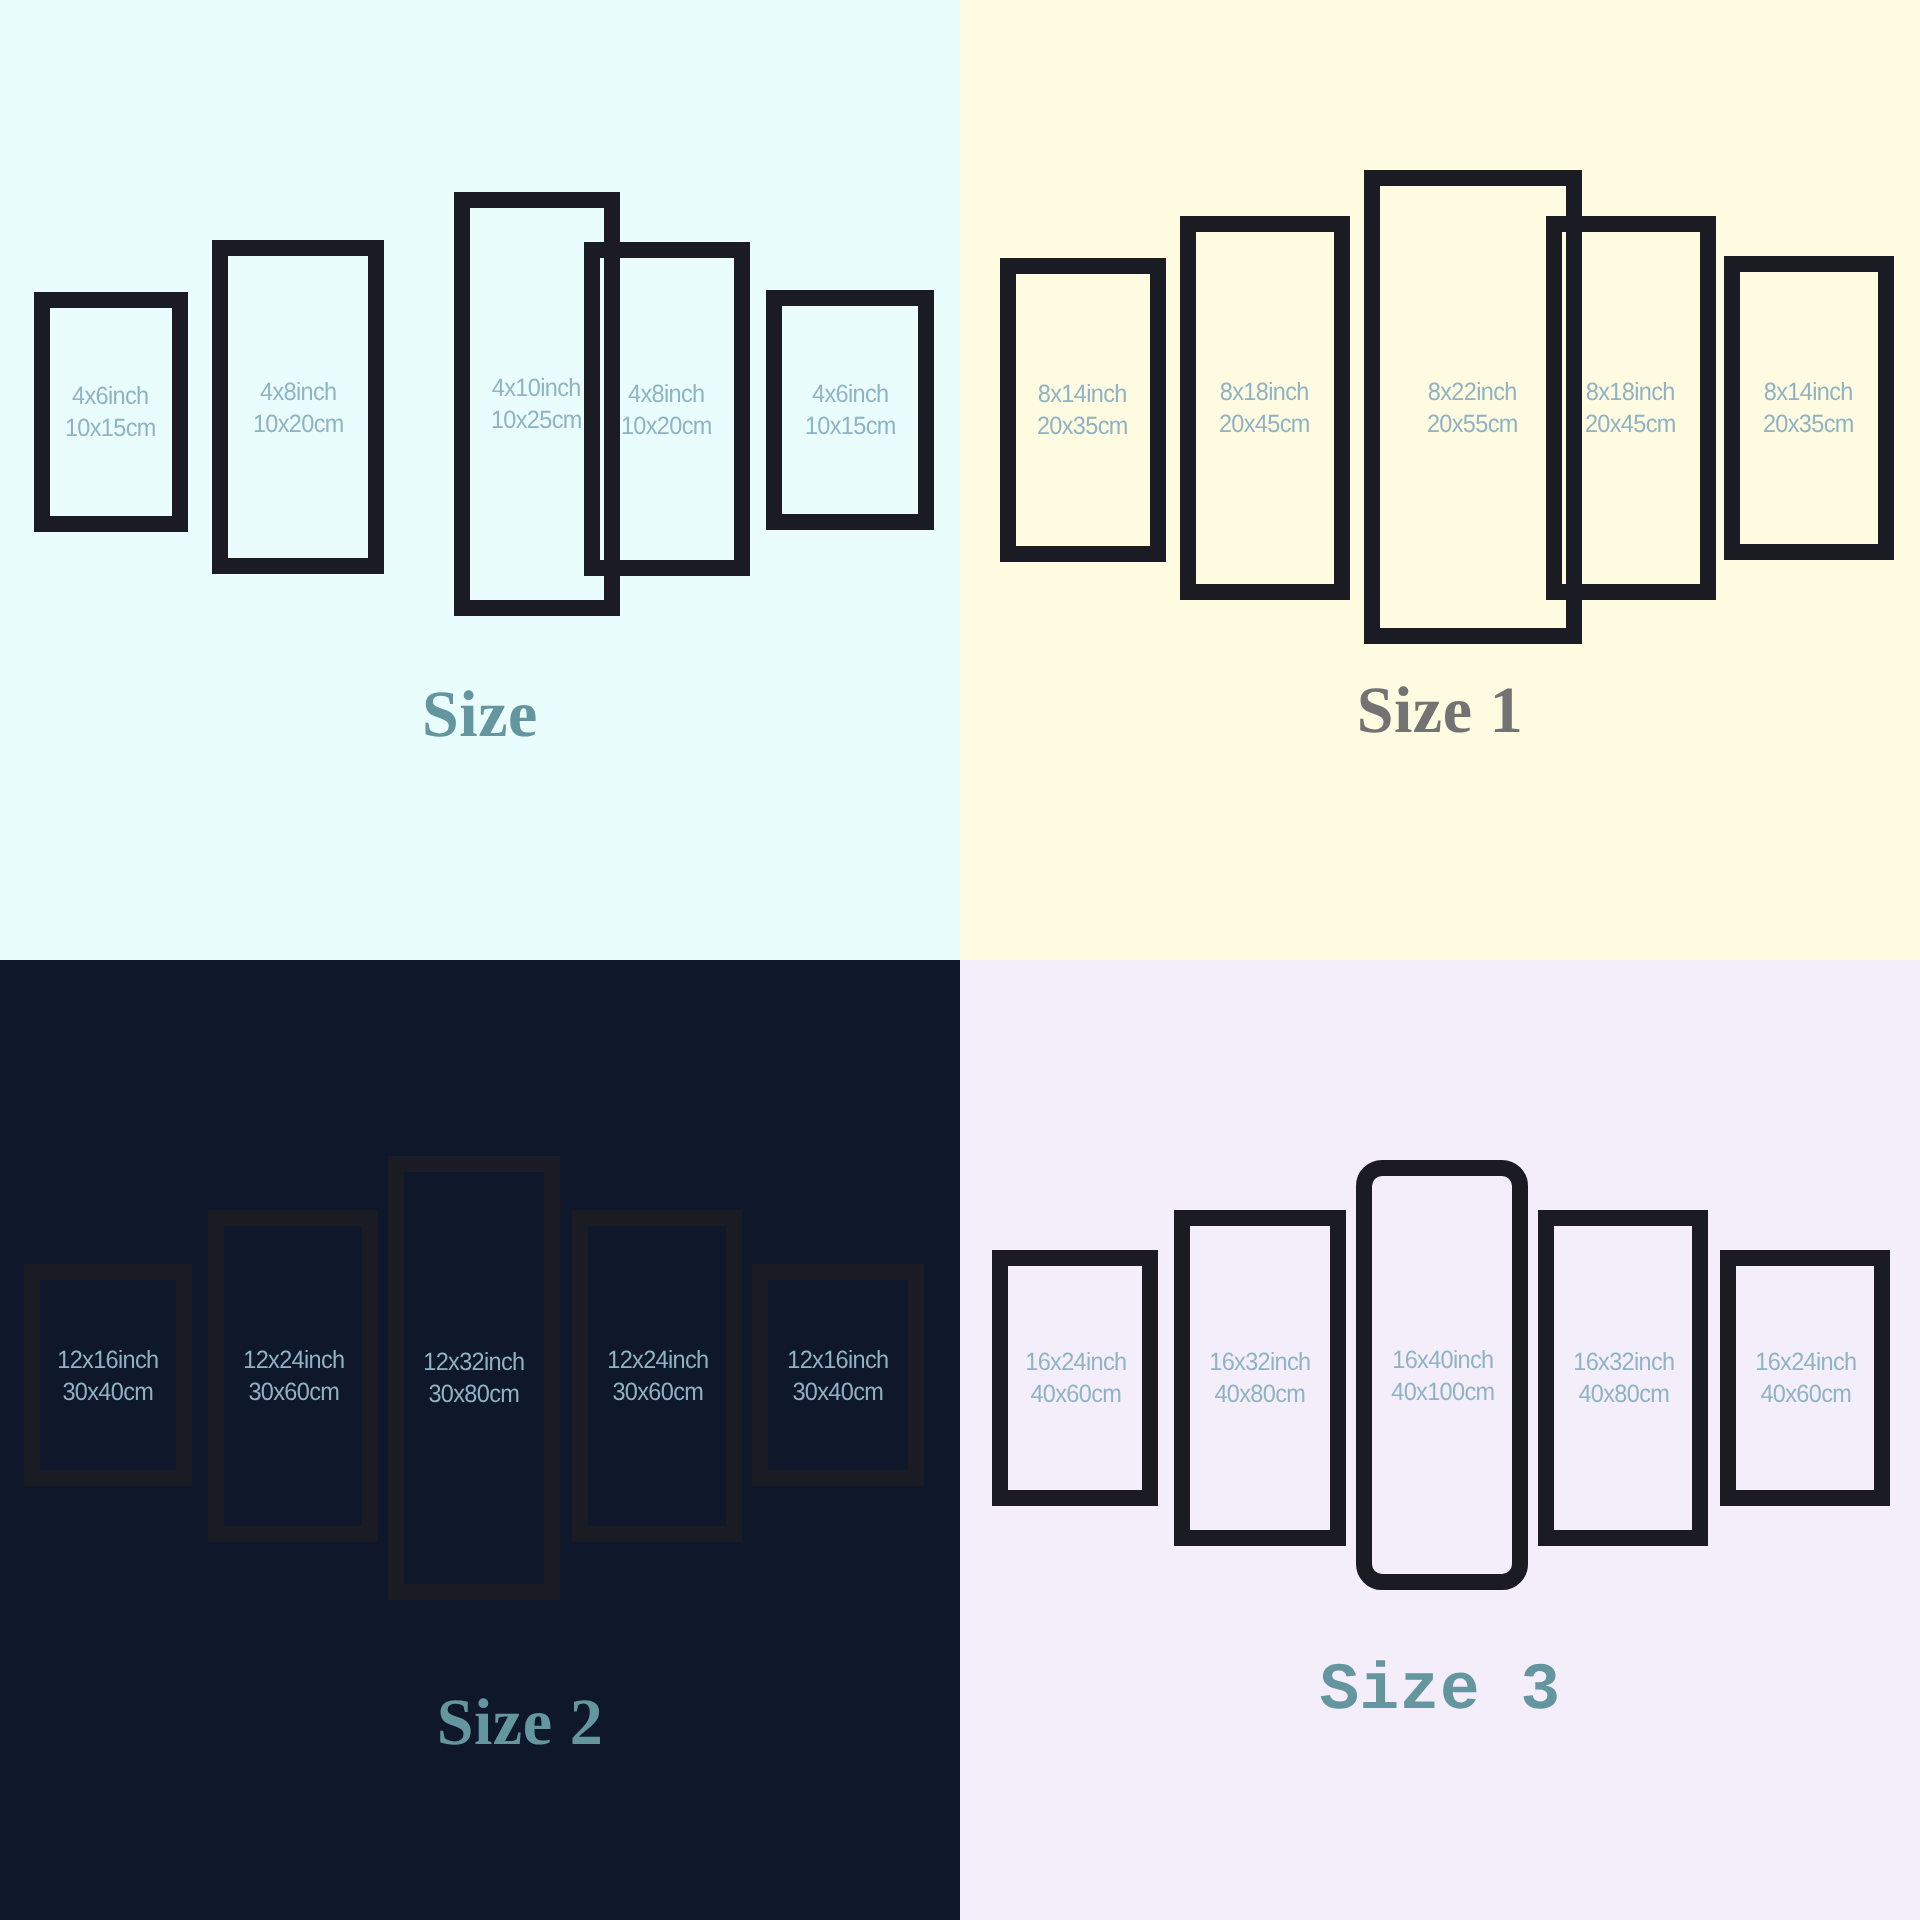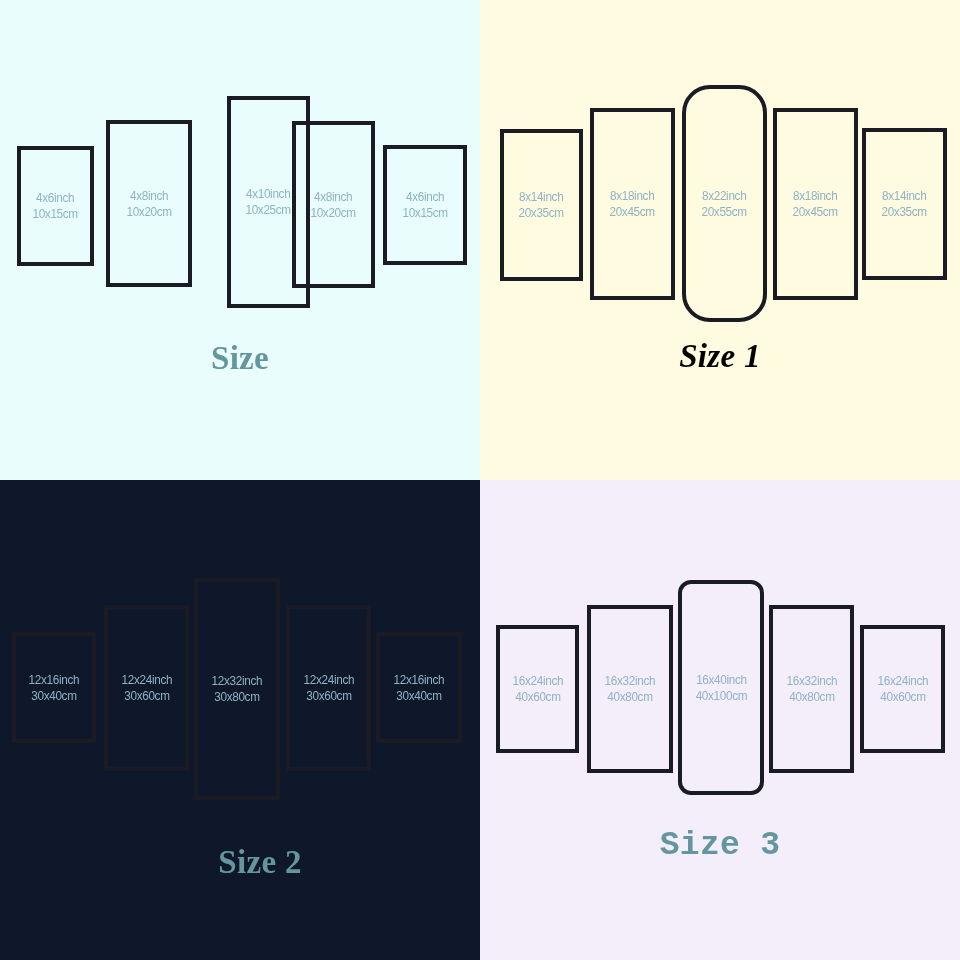--- a/index.html
+++ b/index.html
@@ -30,21 +30,21 @@
   .panels {
     position: absolute;
     left: 0;
     top: 0;
     width: 480px;
     height: 400px;
   }
   .panel {
     position: absolute;
     box-sizing: border-box;
-    border: 4px solid #15803d;
+    border: 8px solid #15803d;
     background: transparent;
     display: flex;
     align-items: center;
     justify-content: center;
   }
   .panel-label {
     font-family: "Liberation Sans", sans-serif;
     font-size: 12.5px;
     line-height: 1.28;
     letter-spacing: -0.35px;
@@ -114,40 +114,40 @@
             <span class="ln">8x14inch</span>
             <span class="ln">20x35cm</span>
           </div>
         </div>
         <div class="panel" style="left: 110px; top: 108px; width: 85px; height: 192px; border-color: rgb(27, 27, 36);">
           <div class="panel-label" style="color: rgb(143, 179, 196);">
             <span class="ln">8x18inch</span>
             <span class="ln">20x45cm</span>
           </div>
         </div>
-        <div class="panel" style="left: 202px; top: 85px; width: 85px; height: 237px; border-color: rgb(27, 27, 36); border-radius: 28px;">
+        <div class="panel" style="left: 202px; top: 85px; width: 109px; height: 237px; border-color: rgb(27, 27, 36);">
           <div class="panel-label" style="color: rgb(143, 179, 196);">
             <span class="ln">8x22inch</span>
             <span class="ln">20x55cm</span>
           </div>
         </div>
         <div class="panel" style="left: 293px; top: 108px; width: 85px; height: 192px; border-color: rgb(27, 27, 36);">
           <div class="panel-label" style="color: rgb(143, 179, 196);">
             <span class="ln">8x18inch</span>
             <span class="ln">20x45cm</span>
           </div>
         </div>
         <div class="panel" style="left: 382px; top: 128px; width: 85px; height: 152px; border-color: rgb(27, 27, 36);">
           <div class="panel-label" style="color: rgb(143, 179, 196);">
             <span class="ln">8x14inch</span>
             <span class="ln">20x35cm</span>
           </div>
         </div>
       </div>
-      <div class="quad-title" style="top: 338px; color: #000000; font-style: italic;">Size 1</div>
+      <div class="quad-title" style="top: 338px; color: #737373;">Size 1</div>
     </div>
     <div class="quadrant" style="background: #0f172a;">
       <div class="panels">
         <div class="panel" style="left: 12px; top: 152px; width: 84px; height: 111px; border-color: rgb(27, 27, 36);">
           <div class="panel-label" style="color: rgb(143, 179, 196);">
             <span class="ln">12x16inch</span>
             <span class="ln">30x40cm</span>
           </div>
         </div>
         <div class="panel" style="left: 104px; top: 125px; width: 85px; height: 166px; border-color: rgb(27, 27, 36);">

